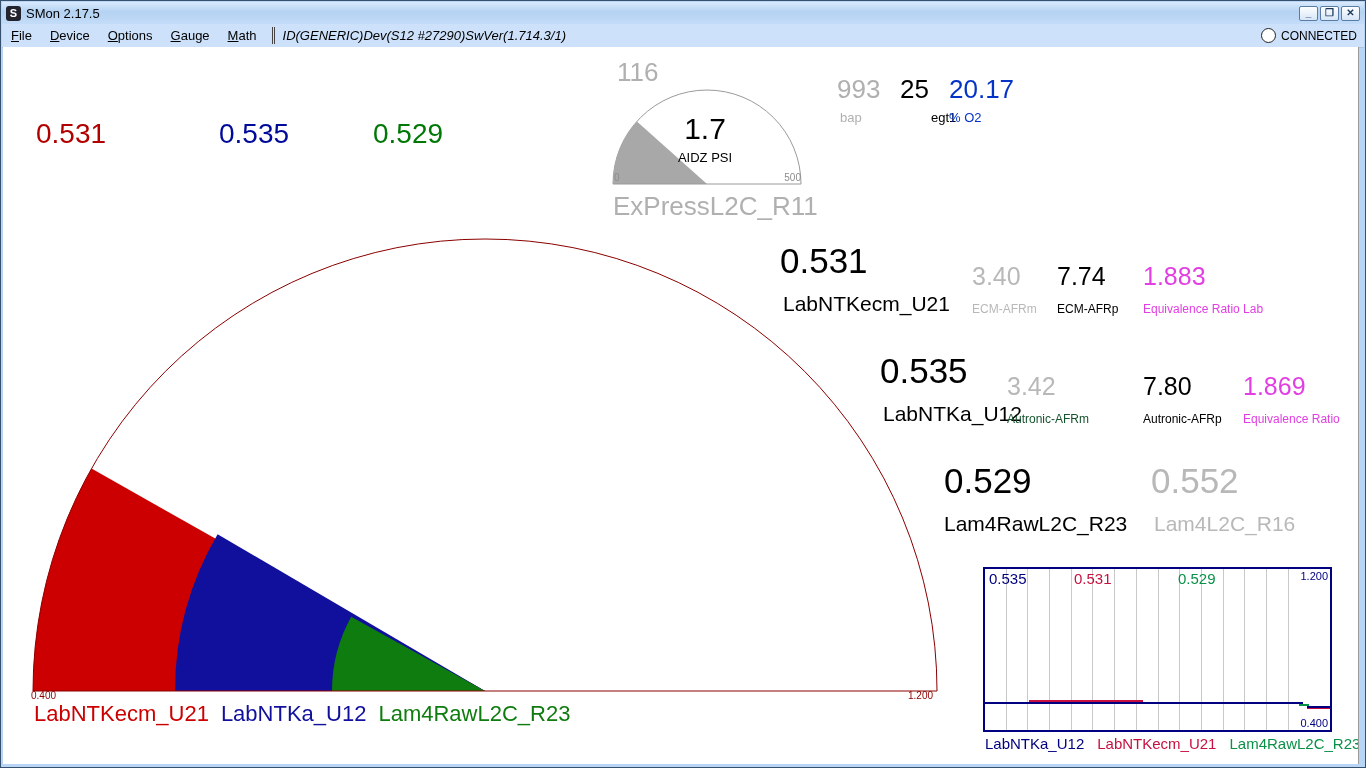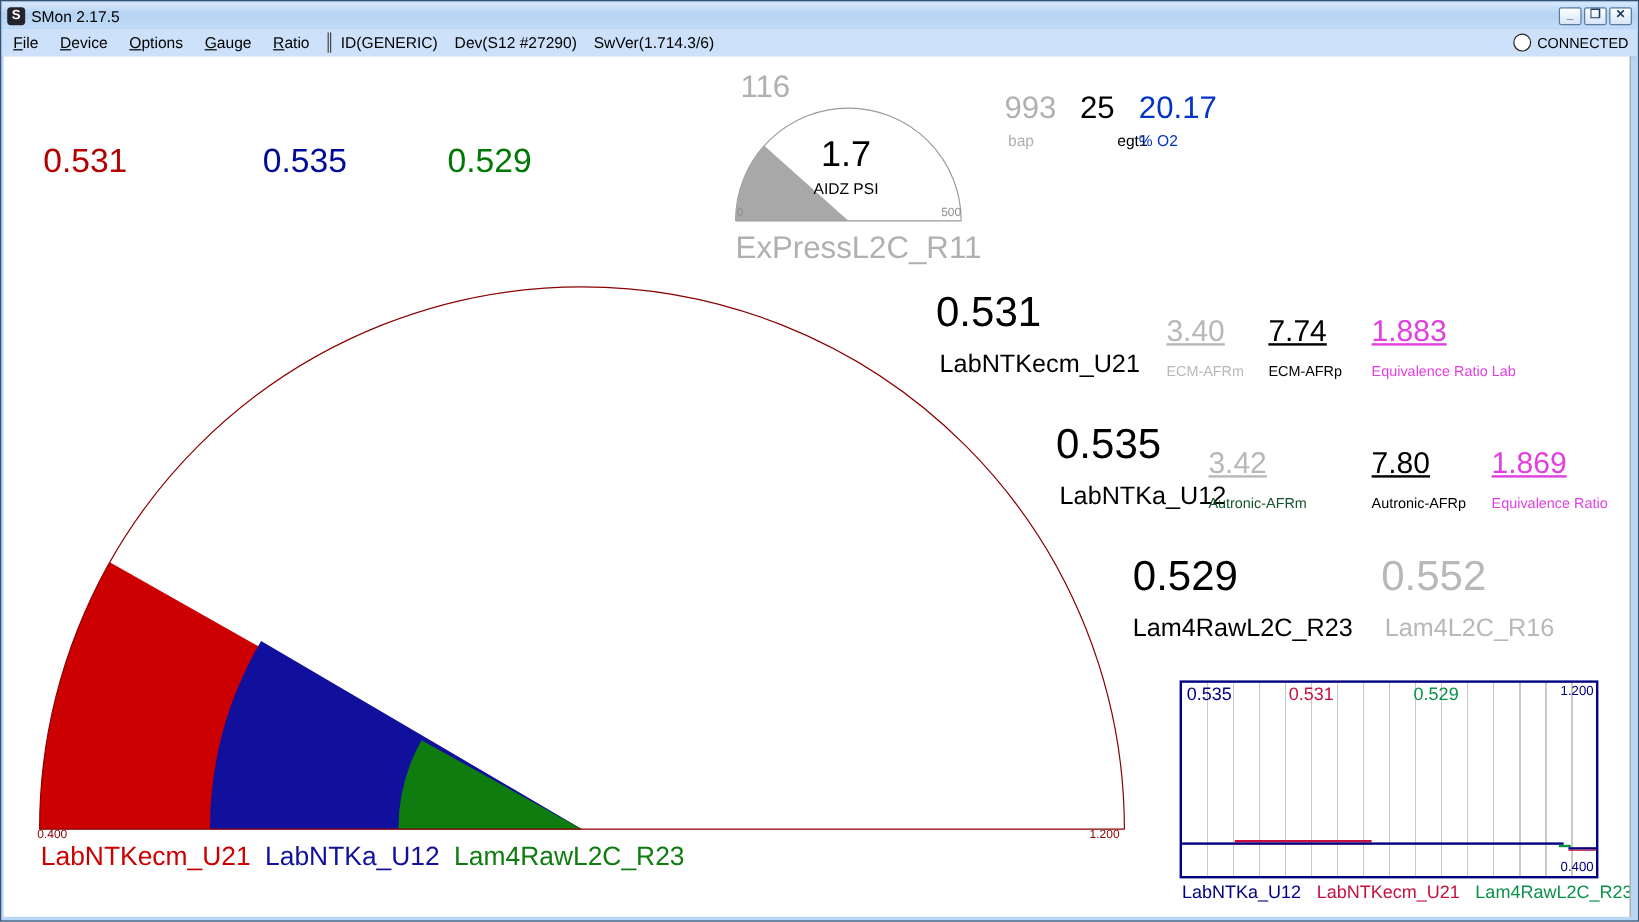--- a/index.html
+++ b/index.html
@@ -35,34 +35,34 @@
   }
   
   .menubar{
     position:absolute;left:1px;top:23px;right:1px;height:23px;
     background:#cde2fa;display:flex;align-items:center;
     font-size:13px;color:#000;border-bottom:1px solid #a9c3e2;
   }
   .menu-item{display:inline-block;padding:2px 9px;}
   .menu-item::first-letter{text-decoration:underline;}
   .menu-sep{width:1px;height:17px;border-left:1px solid #444;border-right:1px solid #444;margin:0 8px 0 6px;}
-  .device-info{display:flex;gap:14px;font-size:13px;}
+  .device-info{display:flex;font-size:13px;font-style:italic;}
   .conn{margin-left:auto;display:flex;align-items:center;gap:5px;margin-right:7px;font-size:12px;}
   .conn-dot{width:13px;height:13px;border-radius:50%;background:#fff;border:1px solid #222;}
   
   .client{
     position:absolute;left:2px;top:46px;width:1355px;height:717px;
     background:#ffffff;border-right:1px solid #9b9b9b;overflow:hidden;
   }
   .abs{position:absolute;white-space:nowrap;line-height:1.05;}
   .v-top{font-size:28px;}
   .gray{color:#b0b0b0;}
   .big-val{font-size:35px;color:#000;}
   .big-name{font-size:21px;color:#000;}
-  .sub-val{font-size:25px;text-decoration:underline;}
+  .sub-val{font-size:25px;}
   .sub-lab{font-size:12px;}
   .tiny{font-size:10px;color:#8b0000;}
   .gauge-legend{display:flex;gap:12px;font-size:22px;}
   
   .strip-chart{
     position:absolute;left:980px;top:520px;width:349px;height:165px;
     box-sizing:border-box;border:2px solid #000080;background:
       repeating-linear-gradient(90deg,transparent 0 20.7px,#c9c9c9 20.7px 21.7px);
   }
   .sc-label{position:absolute;font-size:15px;top:1px;}
@@ -83,26 +83,26 @@
       <div class="win-btn">❐</div>
       <div class="win-btn">✕</div>
     </div>
   </div>
 
   <div class="menubar">
     <span class="menu-item">File</span>
     <span class="menu-item">Device</span>
     <span class="menu-item">Options</span>
     <span class="menu-item">Gauge</span>
-    <span class="menu-item">Ratio</span>
+    <span class="menu-item">Math</span>
     <span class="menu-sep"></span>
     <span class="device-info">
       <span>ID(GENERIC)</span>
       <span>Dev(S12 #27290)</span>
-      <span>SwVer(1.714.3/6)</span>
+      <span>SwVer(1.714.3/1)</span>
     </span>
     <span class="conn">
       <span class="conn-dot"></span>
       <span>CONNECTED</span>
     </span>
   </div>
 
   <div class="client">
 
     <div class="abs v-top" style="left: 33px; top: 72px; color: rgb(178, 0, 0);">0.531</div>

